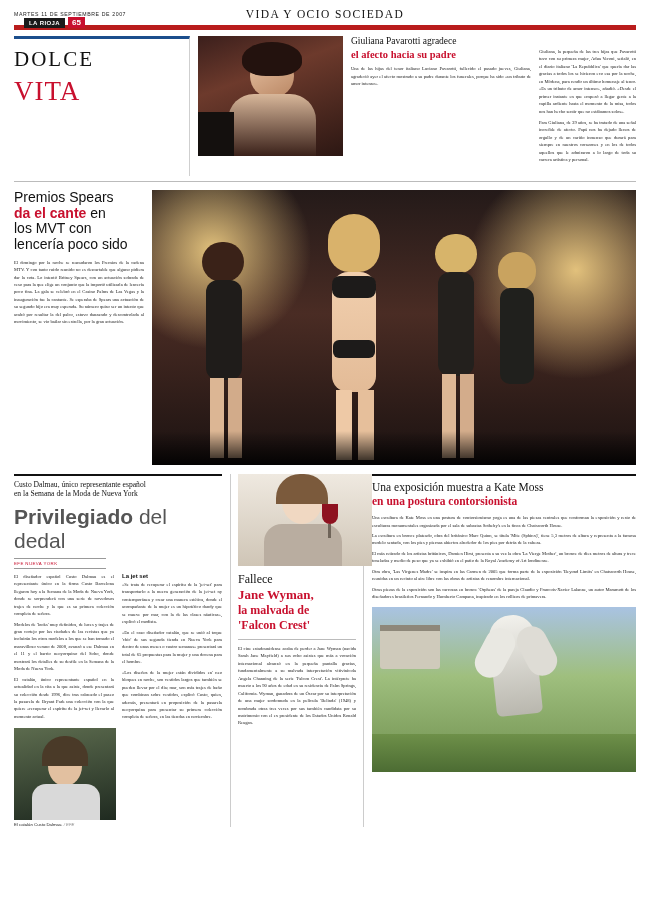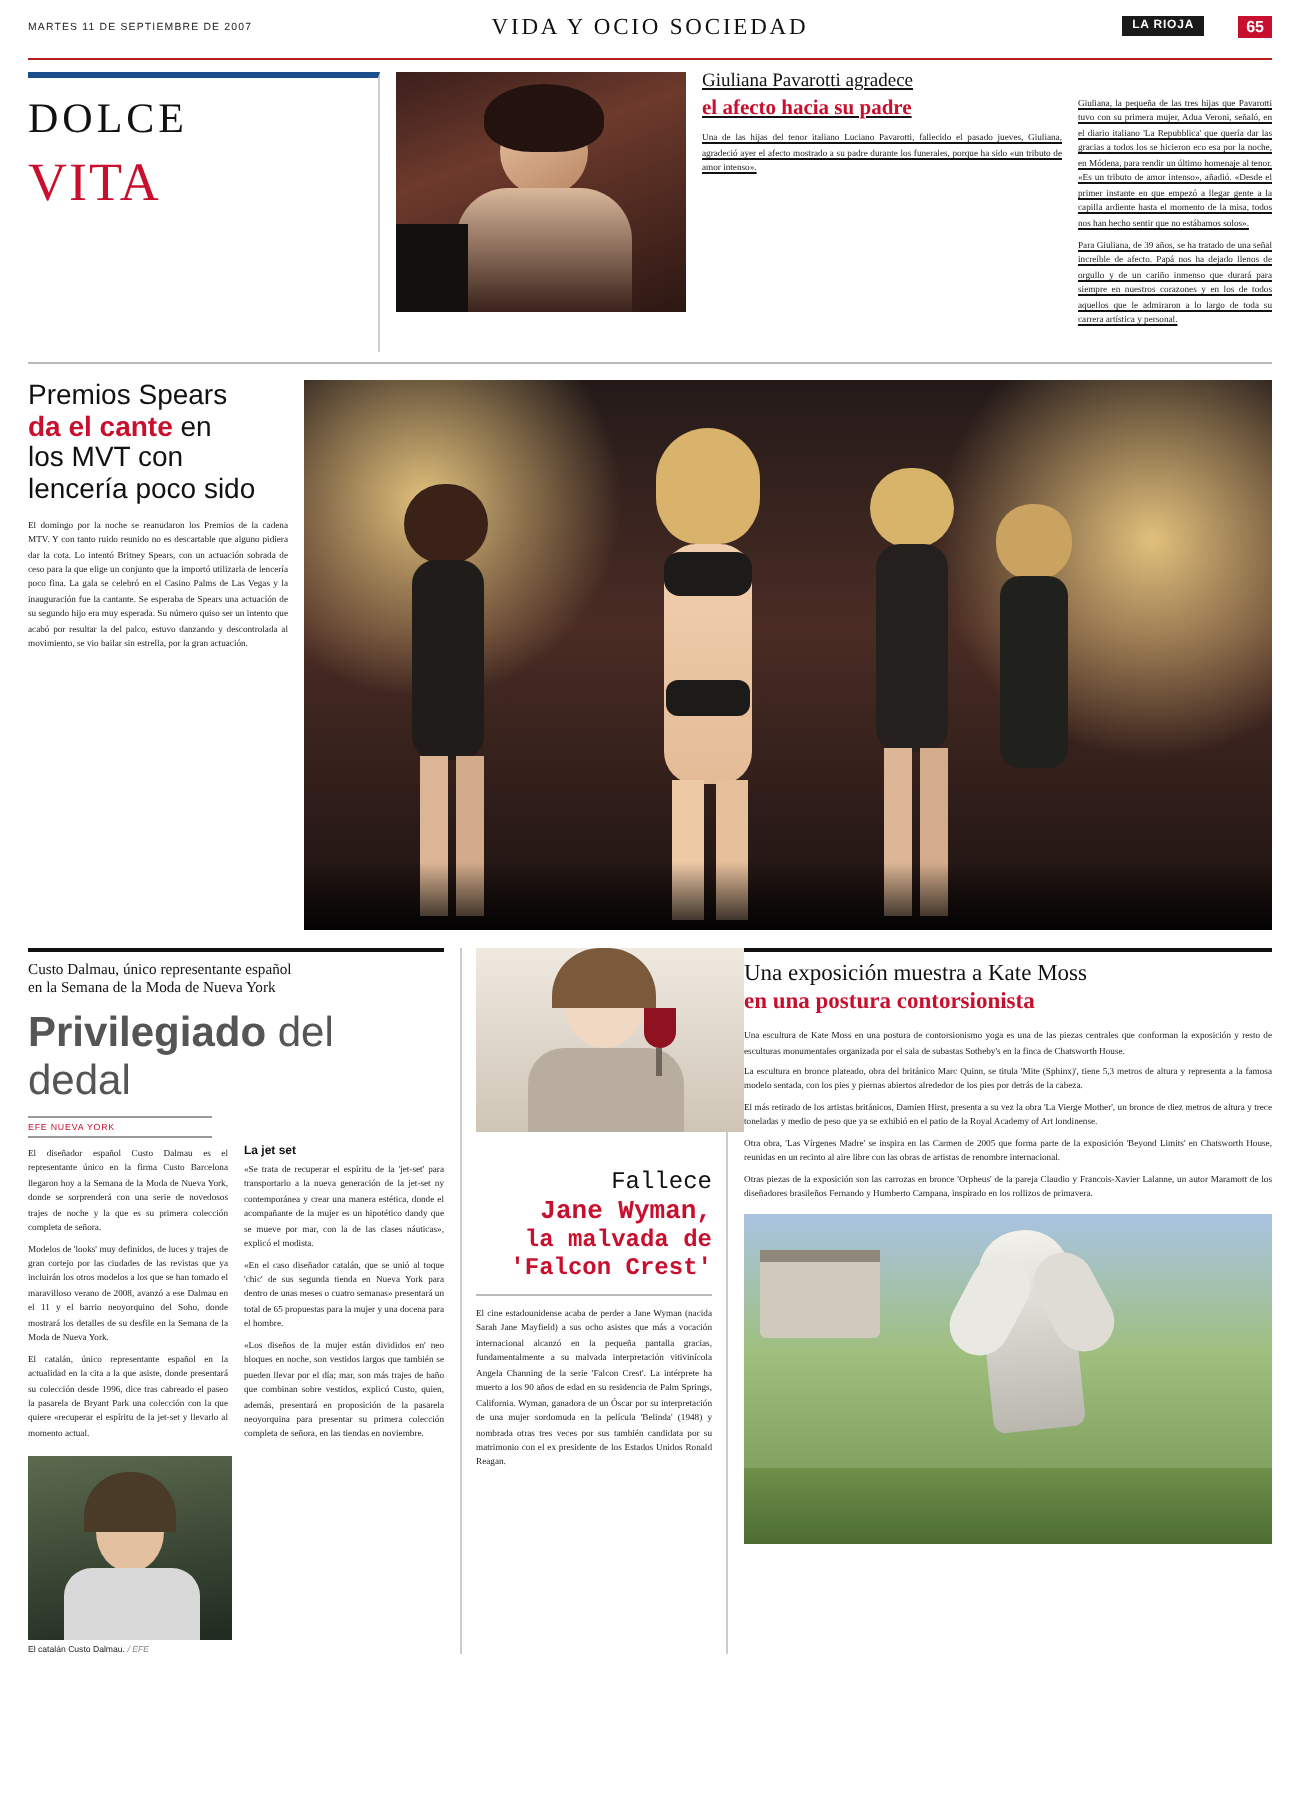--- a/index.html
+++ b/index.html
@@ -11,34 +11,34 @@
     color: #111;
     overflow: hidden;
   }
   .page { position: relative; width: 650px; height: 901px; padding: 0; }
 
   
   .masthead {
     position: relative;
     height: 22px;
     margin: 8px 14px 0 14px;
-    border-bottom: 1px solid #b91c1c;
-    display: flex; align-items: flex-start; justify-content: space-between;
+    border-bottom: 5px solid #b91c1c;
+    display: flex; align-items: flex-start; justify-content: space-between; flex-direction: column;
   }
   .masthead .date {
     font-family: "Liberation Sans", sans-serif;
     font-size: 5.2px; letter-spacing: .6px; color: #222; padding-top: 3px;
   }
   .masthead .section {
     font-family: "Liberation Serif", serif;
     font-size: 11.5px; letter-spacing: 1.4px; color: #111;
     position: absolute; left: 0; right: 0; text-align: center; top: 0;
   }
   .masthead .brand {
-    display:flex; align-items:flex-start; gap:17px;
+    display:flex; align-items:flex-end; gap:3px;margin-left:10px;
   }
   .brand-name {
     background: #1a1a1a; color: #fff;
     font-family: "Liberation Sans", sans-serif;
     font-size: 6px; font-weight: bold; letter-spacing: .4px;
     padding: 2px 5px 2px 5px;
   }
   .brand-page {
     background: #c8102e; color: #fff;
     font-family: "Liberation Sans", sans-serif;
@@ -60,21 +60,21 @@
     font-size: 21px; letter-spacing: 2px; color: #111;
   }
   .dolce-box .l2 {
     font-family: "Liberation Serif", serif;
     font-size: 27px; letter-spacing: 1px; color: #c8102e; margin-top: 4px;
   }
   .top-photo {
     width: 145px; height: 120px; position: relative; overflow: hidden;
     background: #2a1a18;
   }
-  .top-right { flex: 1; display: flex; gap: 8px; text-decoration: underline; }
+  .top-right { flex: 1; display: flex; gap: 8px; }
   .pav-col { width: 180px; }
   .pav-head {
     font-family: "Liberation Serif", serif;
     font-size: 9.5px; line-height: 1.15; color: #111; margin-bottom: 2px;
   }
   .pav-sub {
     font-family: "Liberation Serif", serif;
     font-size: 10.5px; color: #c8102e; font-weight: bold; line-height: 1.1;
     margin-bottom: 5px;
   }
@@ -127,21 +127,21 @@
     font-size: 6px; font-weight: bold; color: #111; margin: 4px 0 2px;
   }
   .photo-caption {
     font-family: "Liberation Sans", sans-serif;
     font-size: 4.3px; color: #222; margin-top: 2px;
   }
   .photo-caption i { color: #888; font-style: italic; }
 
   .wine-photo { width: 134px; height: 92px; position: relative; overflow: hidden; background:#e8e2da;}
   .fallece {
-    font-family: Liberation Mono, monospace; font-size: 12px; color: #111; margin-top: 18px; text-align: right;
+    font-family: Liberation Serif, serif; font-size: 12px; color: #111; margin-top: 6px;
   }
   .fallece .red { color: #c8102e; font-weight: bold; font-size: 13px; display:block; }
   .fallece .red2 { color: #c8102e; font-weight: bold; font-size: 12px; display:block;}
 
   .kate-title {
     font-family: "Liberation Serif", serif; font-size: 11.5px; line-height: 1.18; color:#111;
     border-top: 2px solid #111; padding-top: 5px;
   }
   .kate-title b { color: #c8102e; font-weight: bold; display:block; }
   .kate-photo { width: 100%; height: 165px; margin-top: 6px; position: relative; overflow: hidden; background: #8fae6a;}

